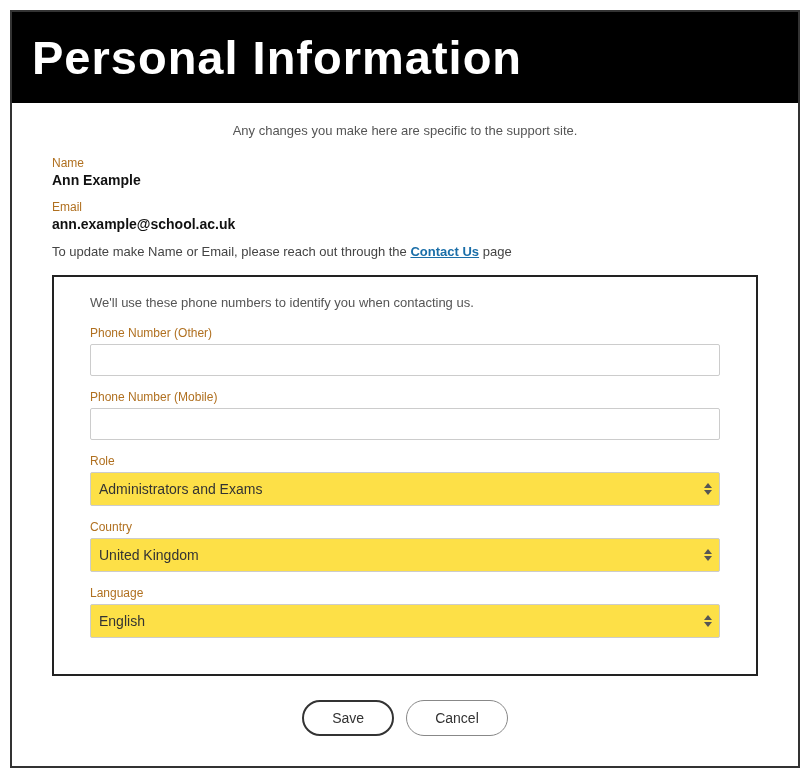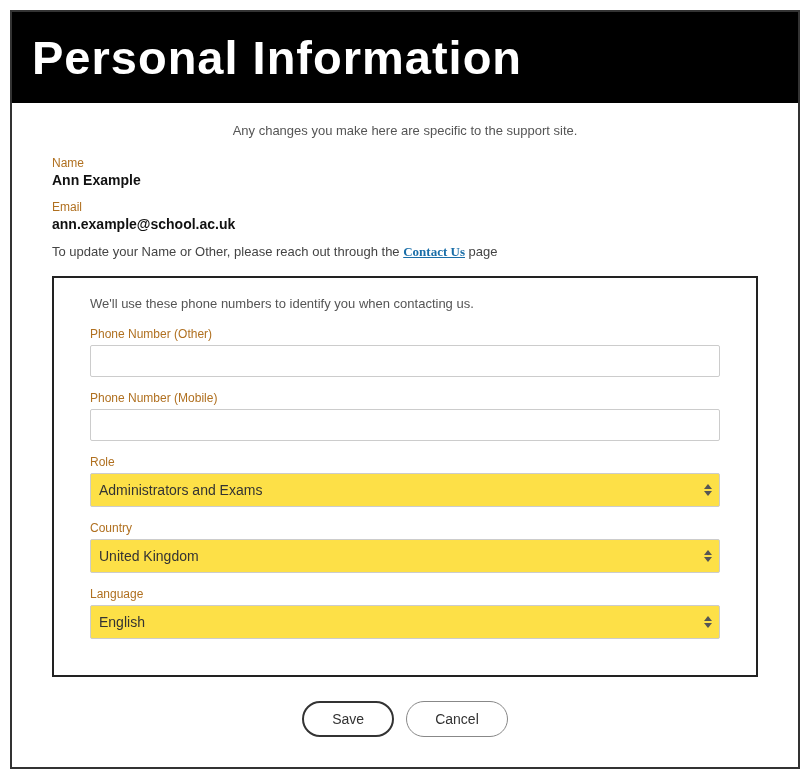--- a/index.html
+++ b/index.html
@@ -66,21 +66,20 @@
       color: #444;
       font-size: 13px;
       margin-top: 4px;
       margin-bottom: 16px;
     }
 
     .update-note a {
       color: #1a6ea8;
       font-weight: bold;
       text-decoration: underline;
-      font-family: Liberation Serif, serif;
     }
 
     .phone-section {
       border: 2px solid #222;
       padding: 18px 36px 22px;
       margin-bottom: 24px;
     }
 
     .phone-note {
       color: #555;
@@ -201,21 +200,21 @@
       <div class="field-label">Name</div>
       <div class="field-value">Ann Example</div>
     </div>
 
     <div class="field-group">
       <div class="field-label">Email</div>
       <div class="field-value">ann.example@school.ac.uk</div>
     </div>
 
     <p class="update-note">
-      <span>To update your Name or Other, please reach out through the </span>
+      <span>To update make Name or Email, please reach out through the </span>
       <a href="#">Contact Us</a>
       <span> page</span>
     </p>
 
     <div class="phone-section">
       <p class="phone-note">We'll use these phone numbers to identify you when contacting us.</p>
 
       <div class="form-field">
         <label class="form-label">Phone Number (Other)</label>
         <input type="text" class="form-input" value="" style="">

